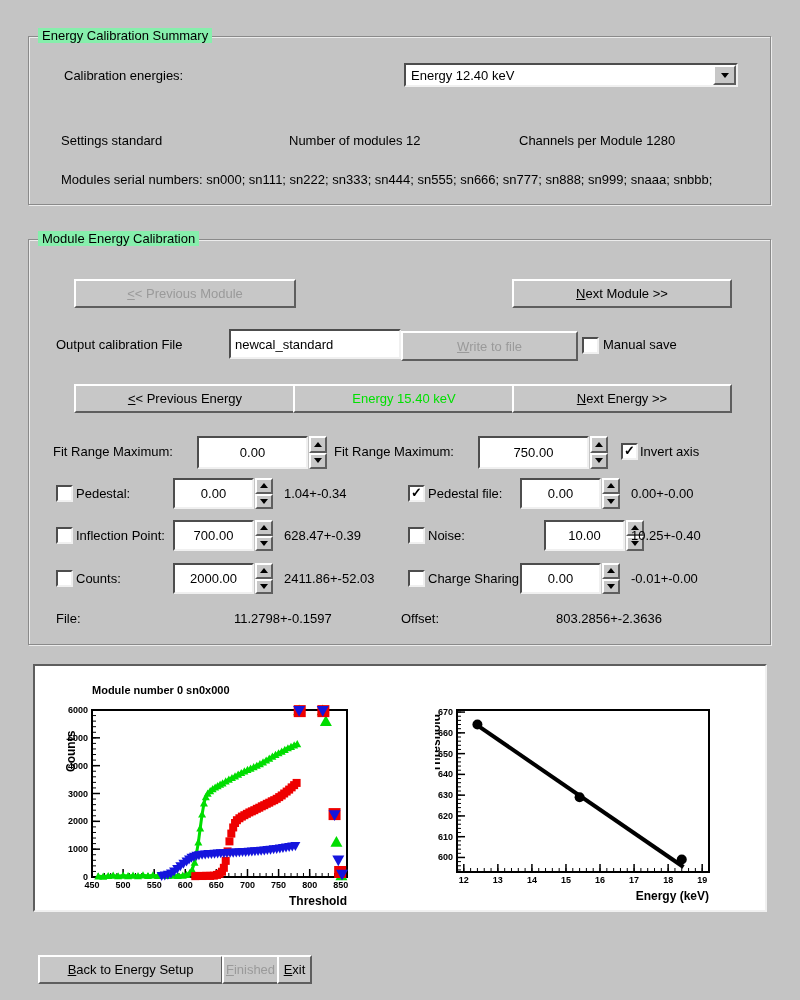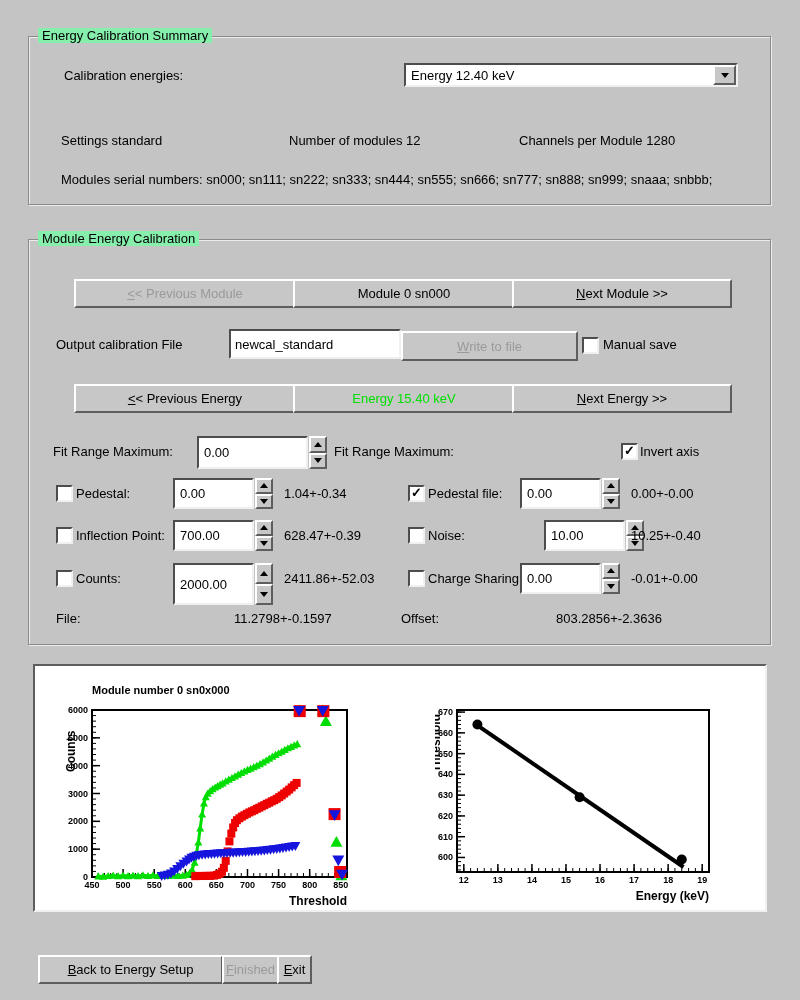--- a/index.html
+++ b/index.html
@@ -18,21 +18,21 @@
   .combo{position:absolute;background:#fff;border:2px solid;border-color:#4d4d4d #f0f0f0 #f0f0f0 #4d4d4d;
          display:flex;align-items:center;box-sizing:border-box;}
   .combo-text{flex:1;padding-left:5px;white-space:nowrap;overflow:hidden;}
   .combo-btn{width:19px;align-self:stretch;background:#c7c7c7;border:2px solid;
              border-color:#ffffff #5e5e5e #5e5e5e #ffffff;display:flex;align-items:center;justify-content:center;}
   .tri-down{width:0;height:0;border-left:4px solid transparent;border-right:4px solid transparent;border-top:5px solid #000;}
   .tri-up-s{width:0;height:0;border-left:4px solid transparent;border-right:4px solid transparent;border-bottom:5px solid #000;}
   .tri-down-s{width:0;height:0;border-left:4px solid transparent;border-right:4px solid transparent;border-top:5px solid #000;}
   .spin{position:absolute;display:flex;box-sizing:border-box;}
   .spin-input{flex:1;width:0;background:#fff;border:2px solid;border-color:#4d4d4d #f0f0f0 #f0f0f0 #4d4d4d;
-              font-family:"Liberation Sans",sans-serif;font-size:13px;text-align:left;padding:0 5px;box-sizing:border-box;}
+              font-family:"Liberation Sans",sans-serif;font-size:13px;text-align:center;padding:0 5px;box-sizing:border-box;}
   .spin-btns{width:18px;display:flex;flex-direction:column;margin-left:1px;}
   .spin-btn{flex:1;background:#c7c7c7;border:2px solid;border-color:#ffffff #5e5e5e #5e5e5e #ffffff;
             display:flex;align-items:center;justify-content:center;}
   .checkbox{position:absolute;width:13px;height:13px;background:#fff;border:2px solid;
             border-color:#4d4d4d #f0f0f0 #f0f0f0 #4d4d4d;font-size:13px;font-weight:bold;
             line-height:11px;text-align:center;box-sizing:content-box;}
   .panel{position:absolute;background:#fff;border:2px solid;border-color:#5e5e5e #f0f0f0 #f0f0f0 #5e5e5e;}
   .panel svg{position:absolute;}
   u{text-decoration:underline;}
 </style>
@@ -53,21 +53,20 @@
     <span class="lbl" style="left:32px;top:96px">Settings standard</span>
     <span class="lbl" style="left:260px;top:96px">Number of modules 12</span>
     <span class="lbl" style="left:490px;top:96px">Channels per Module 1280</span>
     <span class="lbl" style="left:32px;top:135px">Modules serial numbers: sn000; sn111; sn222; sn333; sn444; sn555; sn666; sn777; sn888; sn999; snaaa; snbbb;</span>
   </div>
 
   <div class="groupbox" style="left:28px;top:239px;width:741px;height:404px">
     <span class="gb-title">Module Energy Calibration</span>
 
     <div class="btn disabled" style="left:45px;top:39px;width:218px;height:25px"><u>&lt;</u>&lt; Previous Module</div>
-    <div class="btn" style="left:264px;top:39px;width:218px;height:25px">Module 0 sn000</div>
     <div class="btn" style="left:483px;top:39px;width:216px;height:25px"><u>N</u>ext Module &gt;&gt;</div>
 
     <span class="lbl" style="left:27px;top:97px">Output calibration File</span>
     <input class="textfield" style="left: 200px; top: 89px; width: 172px; height: 30px;" value="newcal_standard">
     <div class="btn disabled" style="left:372px;top:91px;width:173px;height:26px"><u>W</u>rite to file</div>
     <span class="checkbox" style="left:553px;top:97px"></span>
     <span class="lbl" style="left:574px;top:97px">Manual save</span>
 
     <div class="btn" style="left:45px;top:144px;width:218px;height:25px"><u>&lt;</u>&lt; Previous Energy</div>
     <div class="btn green" style="left:264px;top:144px;width:218px;height:25px">Energy 15.40 keV</div>
@@ -79,20 +78,31 @@
       <div class="spin-btns">
           <div class="spin-btn">
             <span class="tri-up-s"></span>
           </div>
           <div class="spin-btn">
             <span class="tri-down-s"></span>
           </div>
         </div>
     </div>
     <span class="lbl" style="left:305px;top:204px">Fit Range Maximum:</span>
+    <div class="spin" style="left:449px;top:196px;width:130px;height:33px">
+      <input class="spin-input" value="750.00" style="">
+      <div class="spin-btns">
+          <div class="spin-btn">
+            <span class="tri-up-s"></span>
+          </div>
+          <div class="spin-btn">
+            <span class="tri-down-s"></span>
+          </div>
+        </div>
+    </div>
     <span class="checkbox" style="left:592px;top:203px">✓</span>
     <span class="lbl" style="left:611px;top:204px">Invert axis</span>
 
     <span class="checkbox" style="left:27px;top:245px"></span>
     <span class="lbl" style="left:47px;top:246px">Pedestal:</span>
     <div class="spin" style="left:144px;top:238px;width:100px;height:31px">
       <input class="spin-input" value="0.00" style="">
       <div class="spin-btns">
           <div class="spin-btn">
             <span class="tri-up-s"></span>
@@ -142,21 +152,21 @@
           </div>
           <div class="spin-btn">
             <span class="tri-down-s"></span>
           </div>
         </div>
     </div>
     <span class="lbl" style="left:602px;top:288px">10.25+-0.40</span>
 
     <span class="checkbox" style="left:27px;top:330px"></span>
     <span class="lbl" style="left:47px;top:331px">Counts:</span>
-    <div class="spin" style="left:144px;top:323px;width:100px;height:42px">
+    <div class="spin" style="left:144px;top:323px;width:100px;height:31px">
       <input class="spin-input" value="2000.00" style="">
       <div class="spin-btns">
           <div class="spin-btn">
             <span class="tri-up-s"></span>
           </div>
           <div class="spin-btn">
             <span class="tri-down-s"></span>
           </div>
         </div>
     </div>

